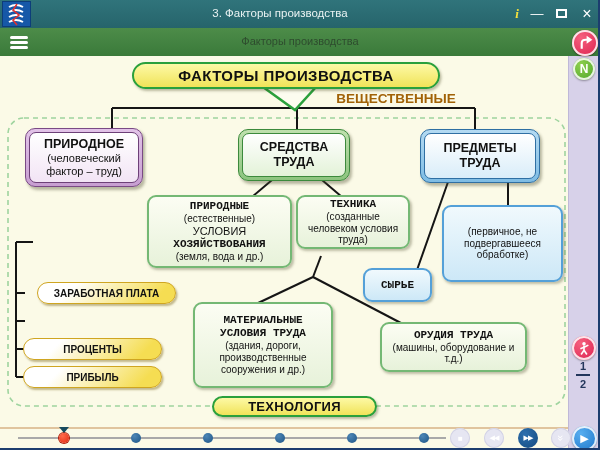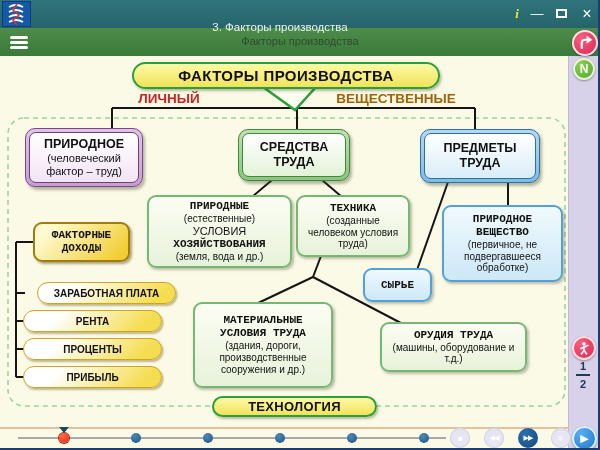--- a/index.html
+++ b/index.html
@@ -3,21 +3,21 @@
 <meta charset="utf-8">
 <style>
   html,body{margin:0;padding:0;background:#888;}
   #app{position:relative;width:600px;height:450px;overflow:hidden;
        font-family:"Liberation Sans",sans-serif;background:#fbfae7;
        -webkit-font-smoothing:antialiased;}
   .abs{position:absolute;box-sizing:border-box;}
   
   .titlebar{left:0;top:0;width:600px;height:28px;background:linear-gradient(180deg,#30747b,#26646b);z-index:6;}
   .logo{left:2px;top:1px;width:29px;height:26px;background:#1658a8;border:1px solid #0d3d7a;z-index:7;}
-  .win-title{left:0;top:21px;width:560px;text-align:center;color:#e9f2f2;font-size:11.5px;z-index:6;}
+  .win-title{left:0;top:7px;width:560px;text-align:center;color:#e9f2f2;font-size:11.5px;z-index:6;}
   .tb-btn{top:4px;width:18px;height:20px;color:#fff;font-size:13px;text-align:center;line-height:20px;z-index:7;cursor:default;}
   .info-btn{color:#f6e23c;font-weight:bold;font-style:italic;font-family:"Liberation Serif",serif;}
   .max-box{top:9px;width:11px;height:9px;border:2px solid #fff;z-index:7;}
   
   .menubar{left:0;top:28px;width:600px;height:28px;background:linear-gradient(180deg,#4d8c49,#3a7a3a);z-index:5;}
   .burger{left:10px;top:36px;width:18px;height:13px;z-index:6;}
   .burger i{display:block;height:2.5px;margin-bottom:2.5px;background:#fff;border-radius:2px;}
   .menu-title{left:0;top:35px;width:600px;text-align:center;color:#2e4c2e;font-size:11px;z-index:5;}
   
   .sidebar{left:568px;top:56px;width:30px;height:392px;background:#d7d1e9;border-left:1px solid #bfb8d8;z-index:4;}
@@ -100,21 +100,20 @@
       <path d="M16,349 H25"></path>
       <path d="M16,377 H25"></path>
     </g>
     <polygon points="263,87 316,87 295,110" fill="#fcfcef" stroke="#2aa03c" stroke-width="2.5"></polygon>
   </svg>
 
   <div class="node ypill root-pill" style="left:132px;top:62px;width:308px;height:27px;">
     <span>ФАКТОРЫ ПРОИЗВОДСТВА</span>
   </div>
 
-  <div class="branch-lbl" style="left:118px;top:91px;width:102px;color:#cc2222;">ЛИЧНЫЙ</div>
   <div class="branch-lbl" style="left:316px;top:91px;width:160px;color:#a16207;">ВЕЩЕСТВЕННЫЕ</div>
 
   <div class="node major purple" style="left:25px;top:128px;width:118px;height:59px;">
     <div class="inner">
       <span class="t-b2">ПРИРОДНОЕ</span>
       <span class="t-r2">(человеческий фактор – труд)</span>
     </div>
   </div>
 
   <div class="node major green3d" style="left:238px;top:129px;width:112px;height:52px;">
@@ -130,27 +129,26 @@
   </div>
 
   <div class="node child cgreen" style="left:147px;top:195px;width:145px;height:73px;">
     <span class="t-b">ПРИРОДНЫЕ</span>
     <span class="t-r">(естественные)</span>
     <span class="t-r2">УСЛОВИЯ</span>
     <span class="t-b">ХОЗЯЙСТВОВАНИЯ</span>
     <span class="t-r">(земля, вода и др.)</span>
   </div>
 
-  <div class="node child cgreen" style="left:296px;top:195px;width:114px;height:62px;">
+  <div class="node child cgreen" style="left:296px;top:195px;width:114px;height:54px;">
     <span class="t-b">ТЕХНИКА</span>
     <span class="t-r">(созданные человеком условия труда)</span>
   </div>
 
   <div class="node child cblue" style="left:442px;top:205px;width:121px;height:77px;">
-    <span class="t-b" style="width:86px;">ПРИРОДНОЕ ВЕЩЕСТВО</span>
     <span class="t-r">(первичное, не подвергавшееся обработке)</span>
   </div>
 
   <div class="node child cblue" style="left:363px;top:268px;width:69px;height:34px;">
     <span class="t-b">СЫРЬЕ</span>
   </div>
 
   <div class="node child cgreen" style="left:193px;top:302px;width:140px;height:86px;">
     <span class="t-b" style="width:112px;">МАТЕРИАЛЬНЫЕ УСЛОВИЯ ТРУДА</span>
     <span class="t-r" style="width:126px;">(здания, дороги, производственные сооружения и др.)</span>
@@ -158,29 +156,23 @@
 
   <div class="node child cgreen" style="left:380px;top:322px;width:147px;height:50px;">
     <span class="t-b">ОРУДИЯ ТРУДА</span>
     <span class="t-r">(машины, оборудование и т.д.)</span>
   </div>
 
   <div class="node ypill tech-pill" style="left:212px;top:396px;width:165px;height:21px;">
     <span>ТЕХНОЛОГИЯ</span>
   </div>
 
-  <div class="node gold-box" style="left:33px;top:222px;width:97px;height:40px;">
-    <span class="t-b" style="width:80px;">ФАКТОРНЫЕ ДОХОДЫ</span>
-  </div>
 
   <div class="node gold-pill" style="left:37px;top:282px;width:139px;height:22px;">
     <span>ЗАРАБОТНАЯ ПЛАТА</span>
-  </div>
-  <div class="node gold-pill" style="left:23px;top:310px;width:139px;height:22px;">
-    <span>РЕНТА</span>
   </div>
   <div class="node gold-pill" style="left:23px;top:338px;width:139px;height:22px;">
     <span>ПРОЦЕНТЫ</span>
   </div>
   <div class="node gold-pill" style="left:23px;top:366px;width:139px;height:22px;">
     <span>ПРИБЫЛЬ</span>
   </div>
 
   <div class="abs titlebar"></div>
   <div class="abs logo">

